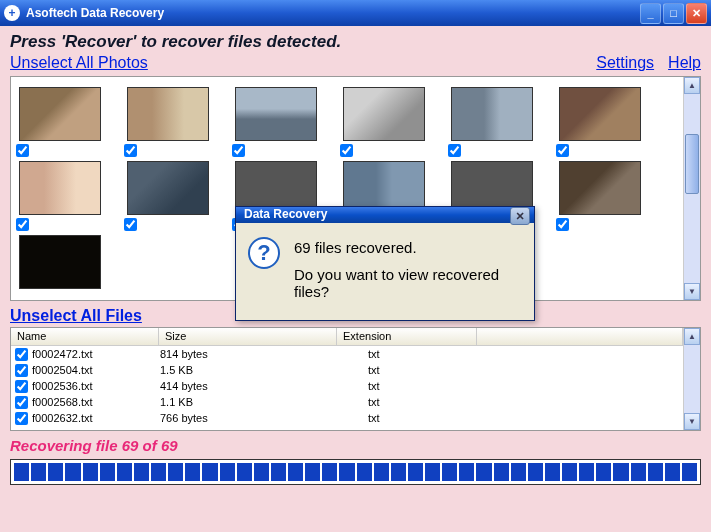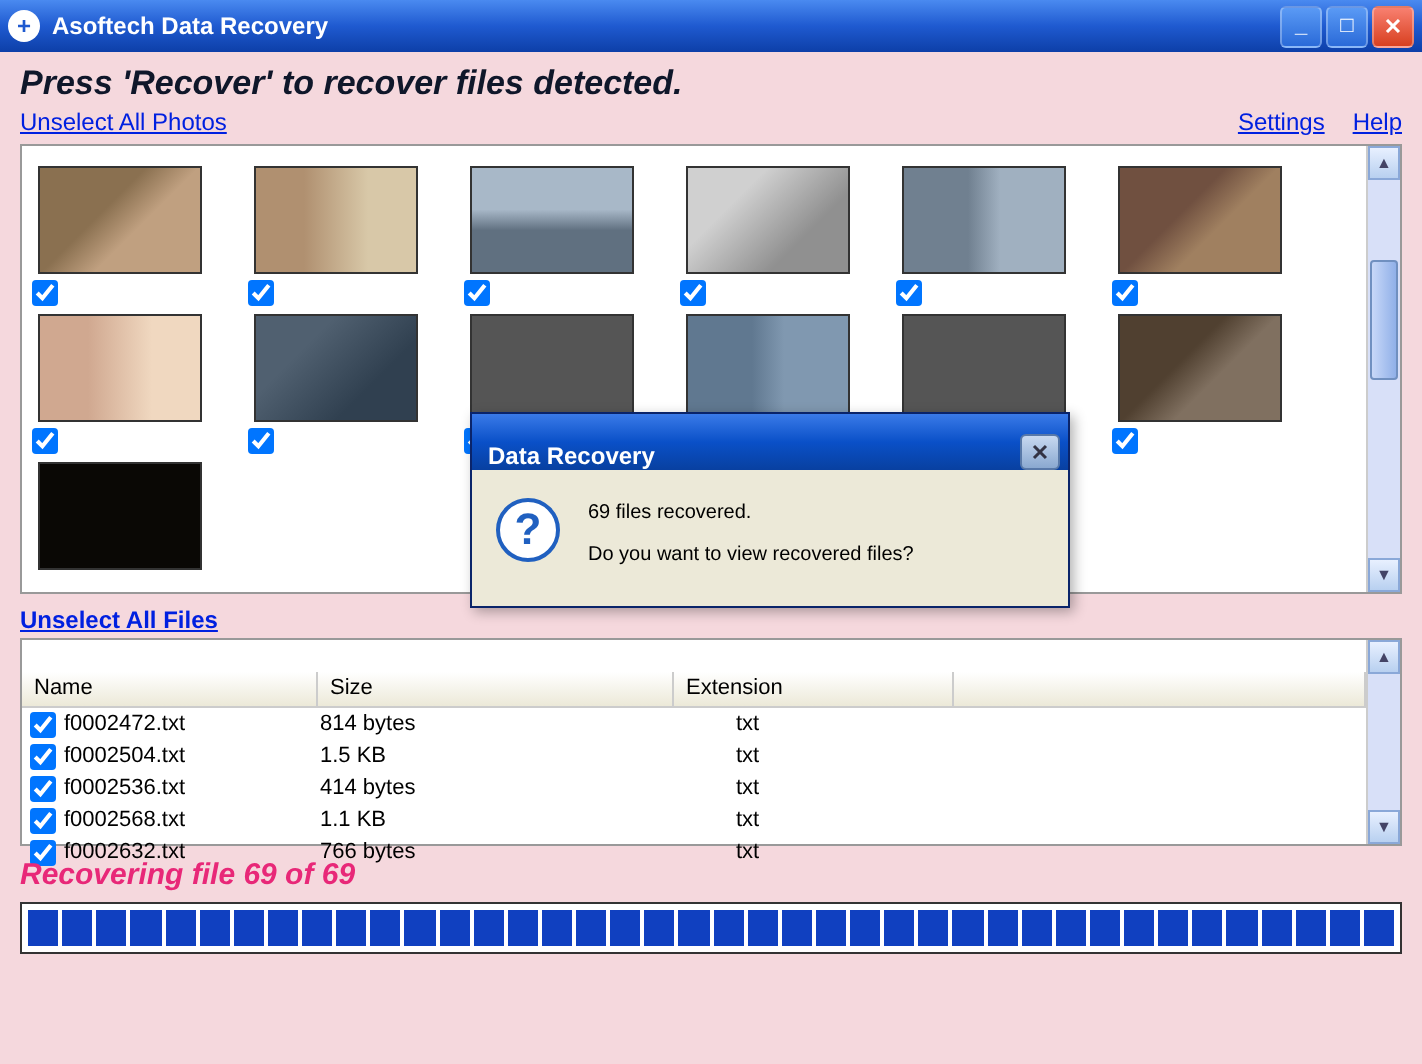--- a/index.html
+++ b/index.html
@@ -9,62 +9,62 @@
 .titlebar-icon { width: 16px; height: 16px; background: #fff; border-radius: 50%; display: flex; align-items: center; justify-content: center; color: #1f5ad0; font-weight: bold; font-size: 12px; margin-right: 6px; }
 .titlebar-text { flex: 1; font-weight: bold; font-size: 12px; }
 .titlebar-btns { display: flex; gap: 2px; }
 .titlebar-btn { width: 21px; height: 21px; border-radius: 3px; display: flex; align-items: center; justify-content: center; color: white; font-weight: bold; font-size: 11px; border: 1px solid rgba(255,255,255,0.3); cursor: pointer; }
 .btn-min, .btn-max { background: linear-gradient(to bottom, #5a9af5, #2a6ad8); }
 .btn-close { background: linear-gradient(to bottom, #f88070, #d84020); }
 
 .content { padding: 6px 10px 10px 10px; }
 .instruction { color: #0f172a; font-style: italic; font-size: 17px; font-weight: bold; margin-bottom: 2px; }
 .toolbar-row { display: flex; justify-content: space-between; margin-bottom: 4px; }
-.link { color: #0020e0; text-decoration: underline; cursor: pointer; font-size: 12px; }
+.link { color: #0020e0; text-decoration: underline; cursor: pointer; font-size: 16px; }
 .link-group { display: flex; gap: 14px; }
 
 .photo-panel { background: white; border: 1px solid #999; height: 225px; display: flex; position: relative; }
 .photo-grid { flex: 1; padding: 10px 8px; overflow: hidden; }
 .photo-row { display: flex; gap: 26px; margin-bottom: 20px; }
 .photo-cell { position: relative; width: 82px; }
 .thumb { width: 82px; height: 54px; border: 1px solid #333; background: #888; position: relative; overflow: hidden; }
 .check { position: absolute; left: -3px; bottom: -16px; width: 13px; height: 13px; }
 .vscroll { width: 17px; background: #e8e8f8; border-left: 1px solid #ccc; display: flex; flex-direction: column; }
 .vscroll-btn { height: 17px; background: linear-gradient(to bottom, #e8f0ff, #b8d0f0); border: 1px solid #8aa8d8; display: flex; align-items: center; justify-content: center; font-size: 8px; color: #446; }
 .vscroll-track { flex: 1; background: #d8e0f8; position: relative; }
 .vscroll-thumb { position: absolute; left: 1px; right: 1px; top: 40px; height: 60px; background: linear-gradient(to right, #c8d8f8, #90b0e8); border: 1px solid #7090c0; border-radius: 2px; }
 
 .files-label { margin-top: 6px; margin-bottom: 2px; font-weight: bold; }
 .file-panel { background: white; border: 1px solid #999; height: 104px; display: flex; }
-.file-table { flex: 1; margin-top: 16px; }
+.file-table { flex: 1; }
 .file-header { display: flex; background: linear-gradient(to bottom, #fff, #ece9d8); border-bottom: 1px solid #ccc; height: 18px; }
 .file-header-cell { border-right: 1px solid #ccc; padding: 2px 6px; font-size: 11px; }
 .col-name { width: 148px; }
 .col-size { width: 178px; }
 .col-ext { width: 140px; }
 .col-blank { flex: 1; }
 .file-rows { }
 .file-row { display: flex; height: 16px; align-items: center; padding-left: 4px; }
 .file-check { width: 13px; height: 13px; margin-right: 4px; }
 .file-name { width: 128px; }
 .file-size { width: 208px; }
 .file-ext { width: 140px; }
 
 .status { color: #e82878; font-style: italic; font-size: 15px; font-weight: bold; margin-top: 6px; margin-bottom: 5px; }
 .progress { height: 26px; border: 1px solid #333; background: white; display: flex; padding: 3px; gap: 2px; }
 .prog-seg { flex: 1; background: #1040c0; }
 
 .dialog { position: absolute; left: 235px; top: 206px; width: 300px; background: #ece9d8; border: 1px solid #0a246a; box-shadow: 2px 2px 6px rgba(0,0,0,0.3); }
-.dlg-title { height: 28px; background: linear-gradient(to bottom, #3a7ae8 0%, #0a50c8 50%, #0840a0 100%); display: flex; align-items: flex-end; padding: 0 4px; color: white; }
+.dlg-title { height: 16px; background: linear-gradient(to bottom, #3a7ae8 0%, #0a50c8 50%, #0840a0 100%); display: flex; align-items: flex-start; padding: 0 4px; color: white; }
 .dlg-title-text { flex: 1; font-weight: bold; font-size: 12px; padding-left: 4px; }
 .dlg-close { width: 20px; height: 18px; background: linear-gradient(to bottom, #c8d8f0, #8aa8d0); border: 1px solid #5878a8; border-radius: 3px; display: flex; align-items: center; justify-content: center; color: #334; font-weight: bold; cursor: pointer; }
 .dlg-body { padding: 14px 12px 10px 12px; display: flex; gap: 14px; }
 .dlg-icon { width: 32px; height: 32px; border-radius: 50%; border: 2px solid #2060c0; background: white; display: flex; align-items: center; justify-content: center; color: #2060c0; font-size: 22px; font-weight: bold; flex-shrink: 0; }
 .dlg-text { padding-top: 2px; }
-.dlg-text p { margin-bottom: 10px; font-size: 10px; }
+.dlg-text p { margin-bottom: 10px; font-size: 15px; }
 .dlg-btns { display: flex; justify-content: center; gap: 10px; padding-bottom: 14px; }
 .dlg-btn { width: 75px; height: 23px; background: linear-gradient(to bottom, #fff, #ece9d8); border: 1px solid #888; border-radius: 3px; cursor: pointer; font-size: 11px; }
 .dlg-btn.default { border: 2px solid #4a8af0; }
 
 
 .t1{background:linear-gradient(135deg,#8a7050 40%,#c0a080 60%);}
 .t2{background:linear-gradient(90deg,#b09070 30%,#d8c8a8 70%);}
 .t3{background:linear-gradient(180deg,#a8b8c8 40%,#607080 60%);}
 .t4{background:linear-gradient(135deg,#d0d0d0 30%,#909090 70%);}
 .t5{background:linear-gradient(90deg,#708090 40%,#a0b0c0 60%);}

